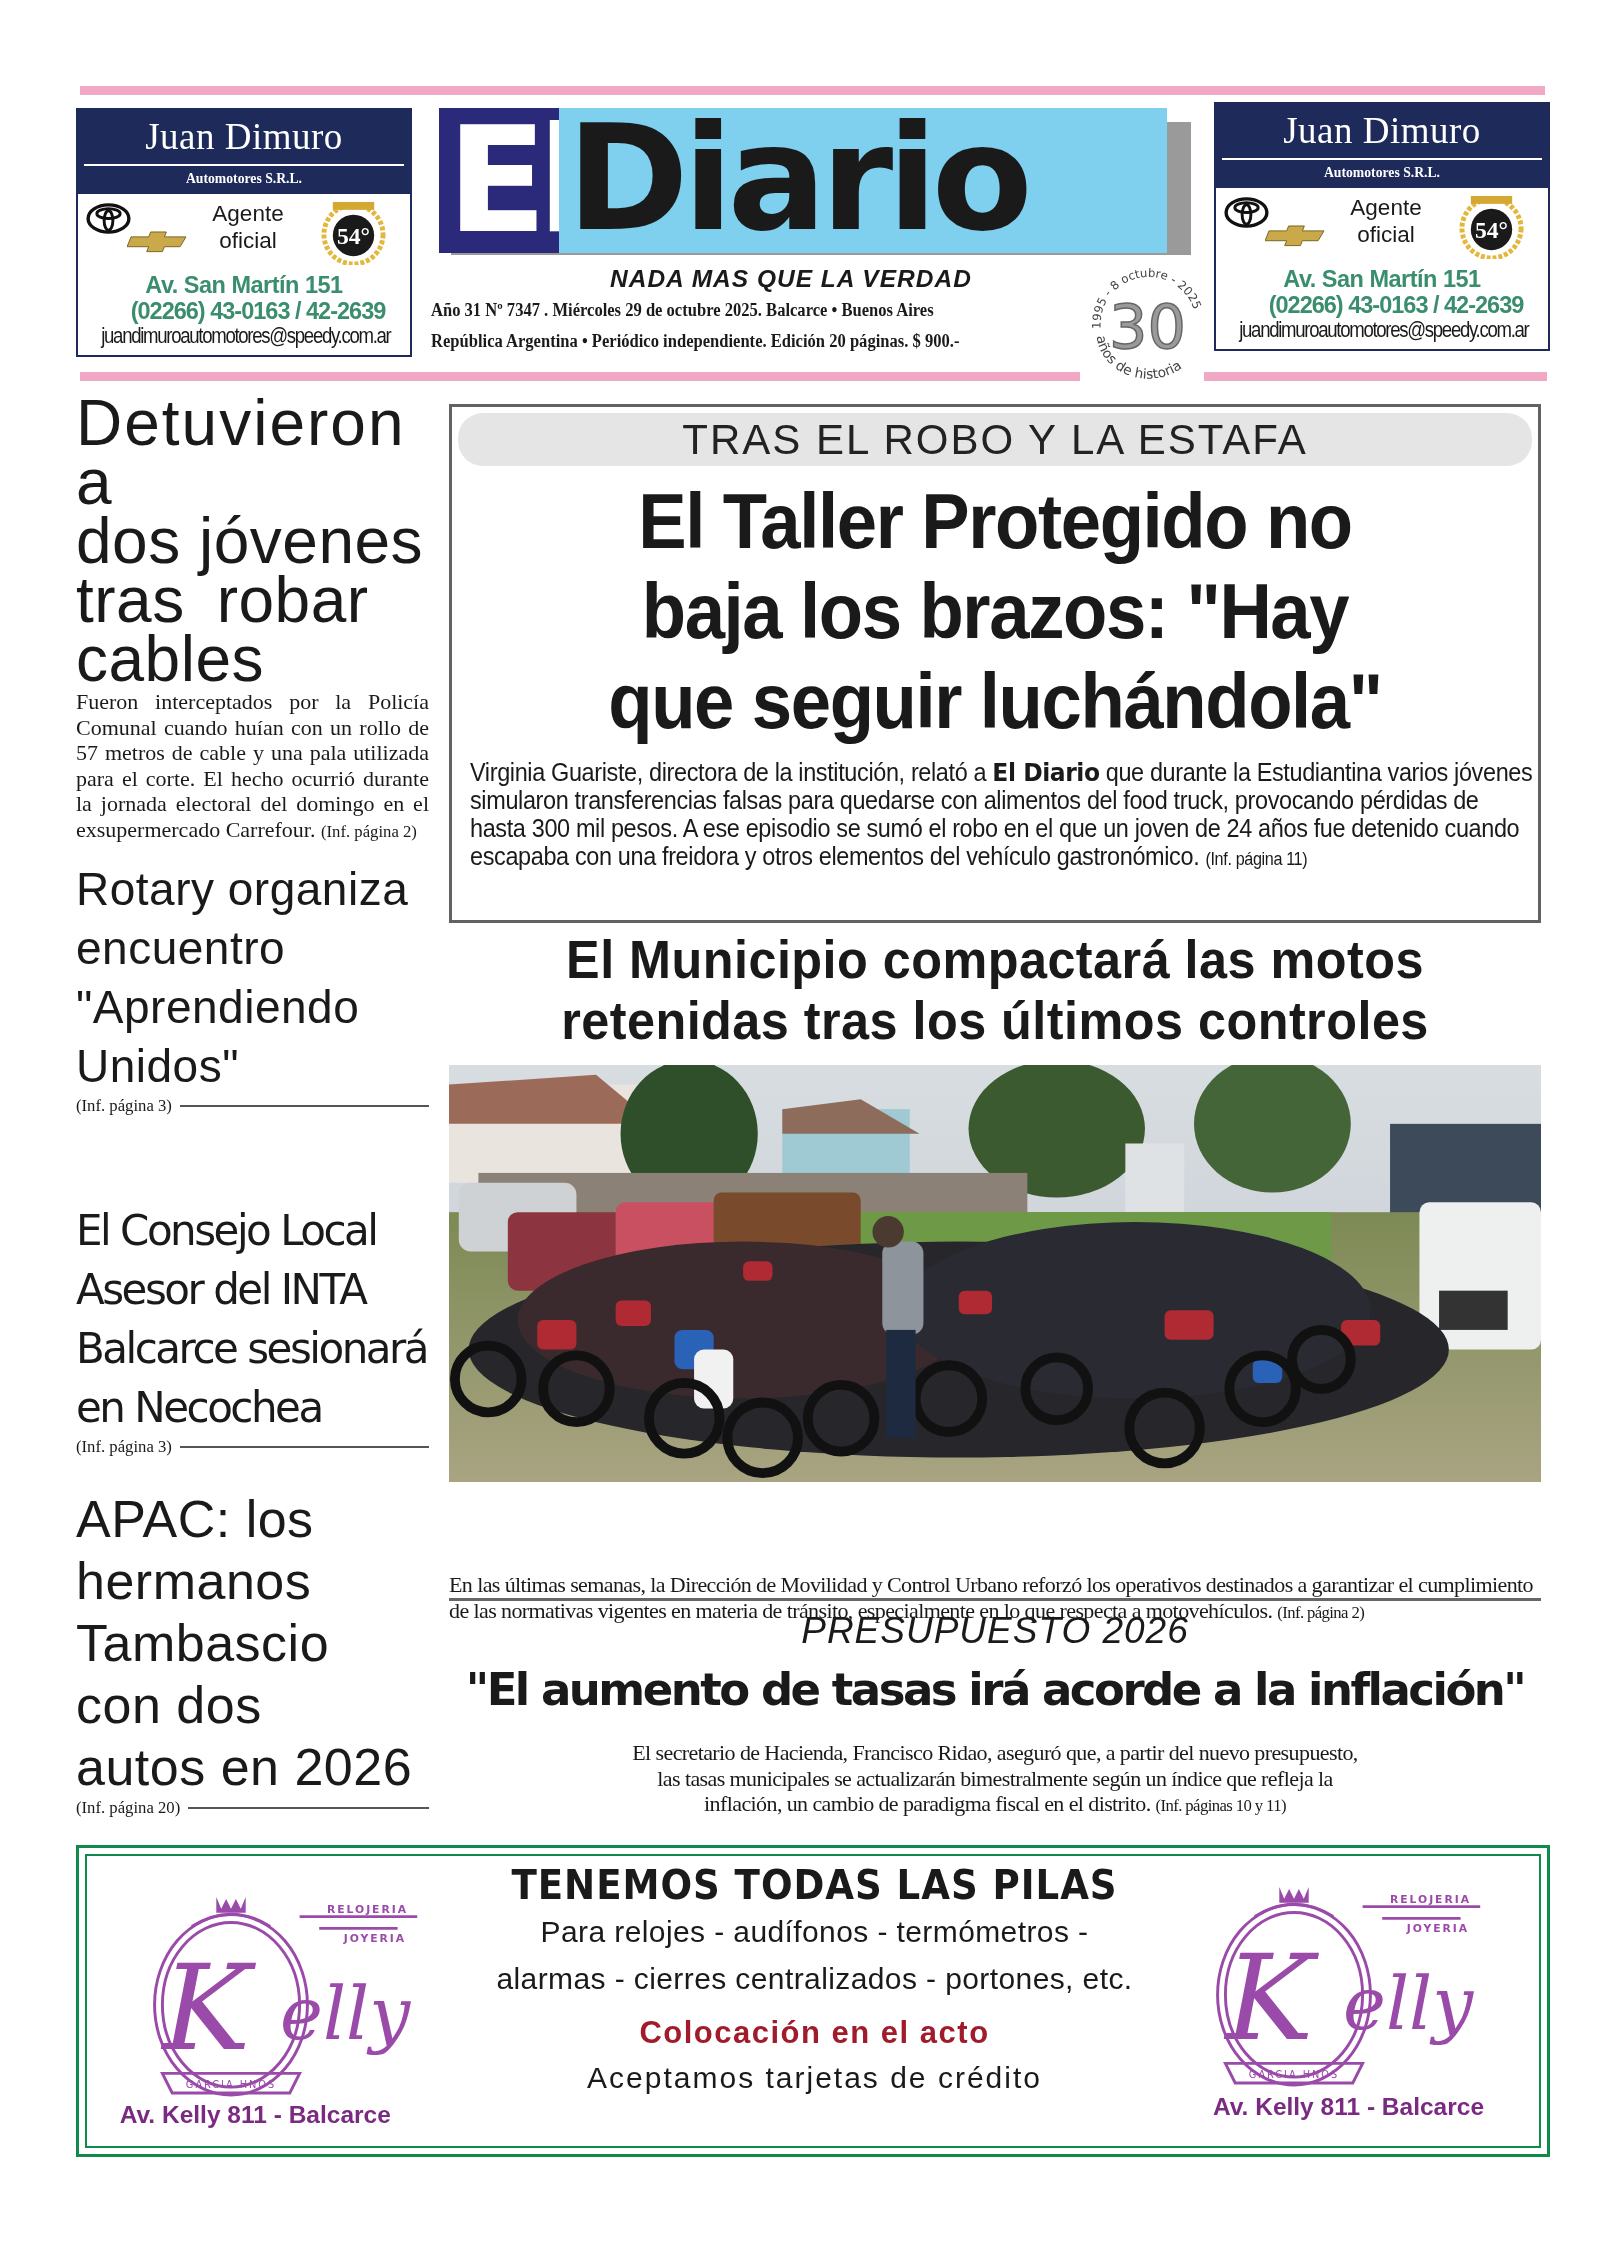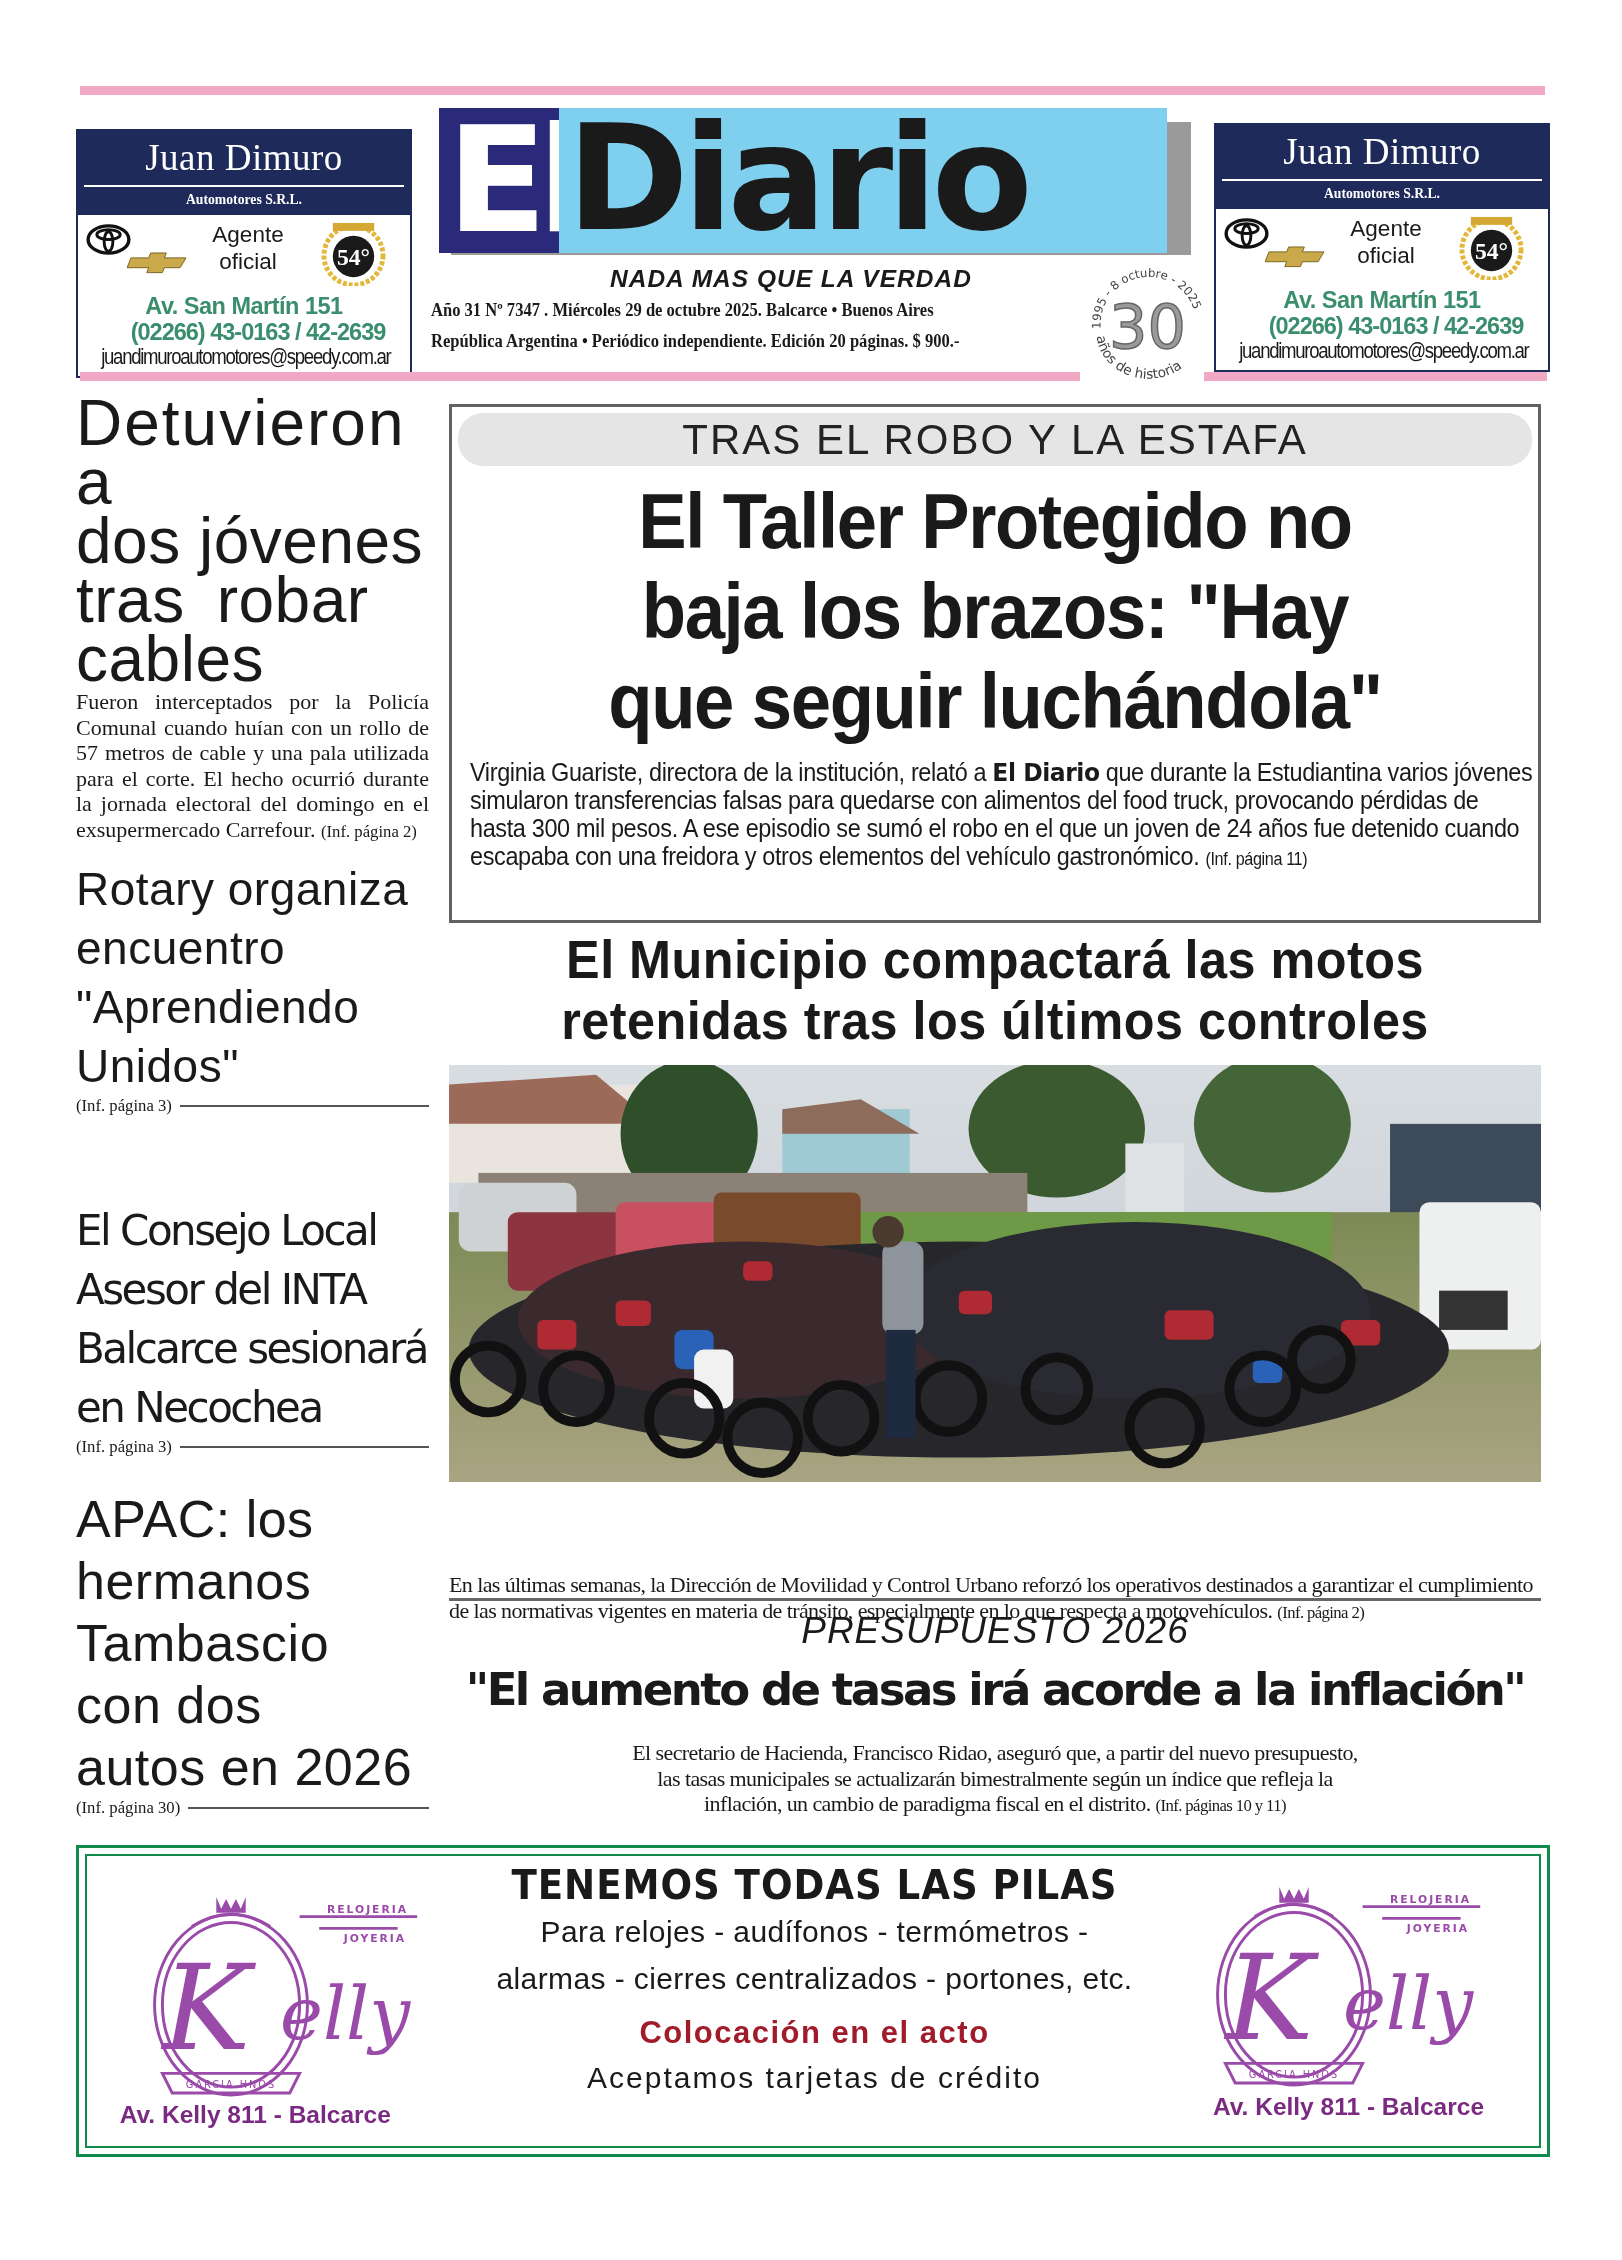--- a/index.html
+++ b/index.html
@@ -2,21 +2,21 @@
 <html><head>
 <meta charset="utf-8">
 <style>
   * { box-sizing: border-box; margin: 0; padding: 0; }
   html, body { width: 1622px; height: 2260px; background: #ffffff; overflow: hidden; }
   body { position: relative; font-family: "Liberation Sans", sans-serif; color: #1a1a1a; }
 
   .pink-rule { position: absolute; background: #f0a8c4; height: 8.8px; }
 
   
-  .dealer-ad { position: absolute; width: 336px; height: 249px; border: 2.9px solid #1d2a5a; background: #fff; margin-top: 21px; }
+  .dealer-ad { position: absolute; width: 336px; height: 249px; border: 2.9px solid #1d2a5a; background: #fff; }
   .dealer-head { background: #1d2a5a; height: 84px; text-align: center; color: #fff; position: relative; }
   .dealer-name { font-family: "Liberation Serif", serif; font-size: 37px; padding-top: 5.9px; line-height: 41px; letter-spacing: 0.5px; }
   .dealer-hr { position: absolute; left: 5.9px; right: 5.9px; top: 54px; height: 2px; background: #fff; }
   .dealer-sub { font-family: "Liberation Serif", serif; font-weight: bold; font-size: 13.7px; position: absolute; left: 0; right: 0; top: 61px; }
   .dealer-body { position: relative; height: 159px; }
   .toyota-icon { position: absolute; left: 7.8px; top: 7.8px; width: 45px; height: 33px; }
   .chevy-icon { position: absolute; left: 49px; top: 37px; width: 63px; height: 21.6px; }
   .agente { position: absolute; left: 116px; top: 5.9px; width: 108px; text-align: center; font-size: 22.5px; line-height: 27.4px; }
   .badge-54 { position: absolute; left: 243px; top: 5.9px; width: 65px; height: 65px; }
   .dealer-addr { position: absolute; left: 0; right: 0; top: 78px; text-align: center; color: #3a8e6e; font-weight: bold; font-size: 23.5px; letter-spacing: -0.5px; }
@@ -206,21 +206,21 @@
 
 <div class="lcol" style="top:1488px;">
   <h2 class="story-head-light" style="font-size:52px; line-height:62px;">
     <div>APAC: los</div>
     <div>hermanos</div>
     <div>Tambascio</div>
     <div>con dos</div>
     <div>autos en 2026</div>
   </h2>
   <div class="inf-line">
-    <span class="inf">(Inf. página 30)</span>
+    <span class="inf">(Inf. página 20)</span>
     <span class="rule"></span>
   </div>
 </div>
 
 <div class="lead-box">
   <div class="kicker-bar">TRAS EL ROBO Y LA ESTAFA</div>
   <h1 class="lead-title">
     <div>El Taller Protegido no</div>
     <div>baja los brazos: "Hay</div>
     <div>que seguir luchándola"</div>

